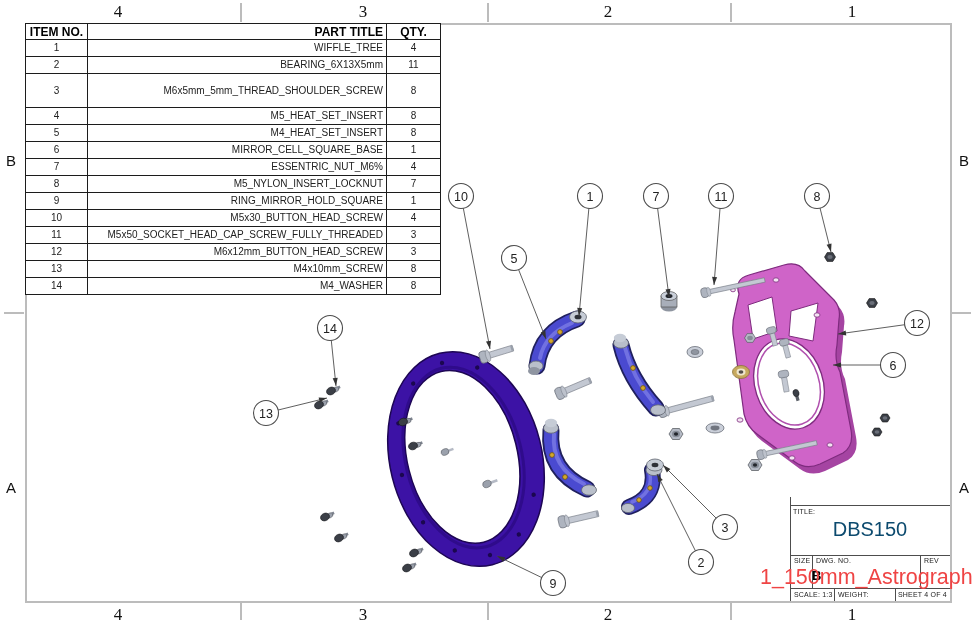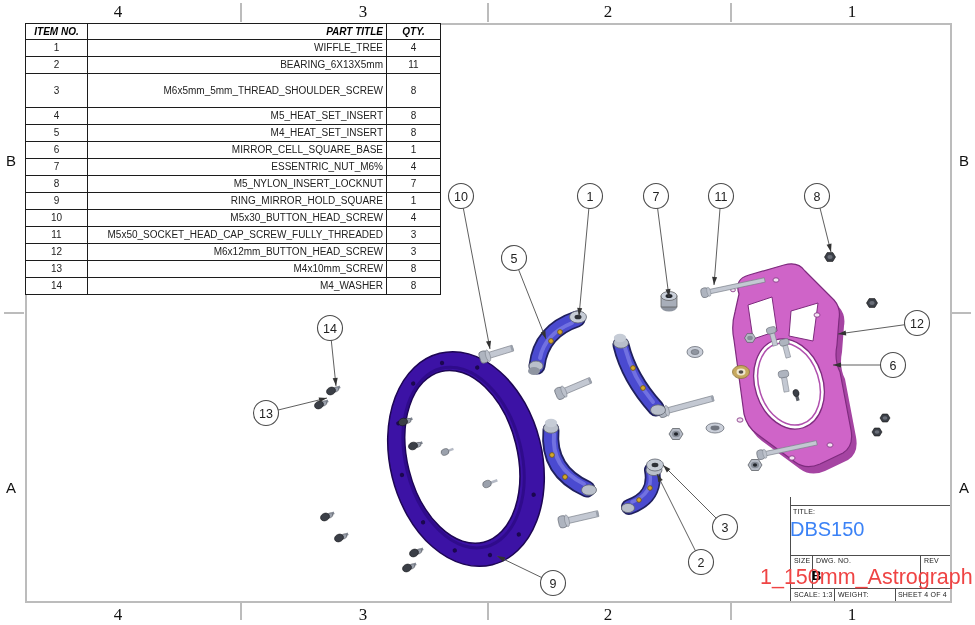--- a/index.html
+++ b/index.html
@@ -10,30 +10,30 @@
   .tick-v{position:absolute;width:2px;height:19px;background:#bcbcbc;}
   .tick-h{position:absolute;width:20px;height:2px;background:#bcbcbc;}
   .zone{position:absolute;font-family:"Liberation Serif",serif;font-size:17px;
         color:#111;width:24px;text-align:center;}
   .zone-side{position:absolute;font-size:15px;color:#111;width:18px;text-align:center;}
   
   table.bom{position:absolute;left:25px;top:23px;border-collapse:collapse;
             table-layout:fixed;width:406px;background:#fff;z-index:3;}
   table.bom th,table.bom td{border:1px solid #1c1c1c;font-size:10px;color:#222;
             padding:0 3px;height:16px;white-space:nowrap;overflow:hidden;line-height:1;}
-  table.bom th{font-size:10px;font-weight:bold;height:15px;color:#000;font-style:italic;}
+  table.bom th{font-size:12px;font-weight:bold;height:15px;color:#000;}
   .col-item{width:55px;text-align:center;}
   .col-part{width:292px;text-align:right;}
   .col-qty{width:47px;text-align:center;}
   tr.tall td{height:33px;}
   
   .tb-line{position:absolute;background:#4d4d4d;z-index:2;}
   .tb-label{position:absolute;font-size:7px;color:#222;z-index:2;letter-spacing:.2px;}
-  .tb-title{position:absolute;left:790px;top:518px;width:160px;
-            font-size:20px;color:#3b82f6;z-index:2;}
+  .tb-title{position:absolute;left:790px;top:518px;width:160px;text-align:center;
+            font-size:20px;color:#0c4a6e;z-index:2;}
   .tb-size{position:absolute;left:812px;top:568px;font-size:13px;font-weight:bold;
            color:#000;z-index:2;}
   .tb-dwg{position:absolute;left:760px;top:565px;font-size:21.5px;color:#ef4444;
           z-index:4;white-space:nowrap;text-align:right;}
   svg.drawing{position:absolute;left:0;top:0;z-index:1;}
 </style>
 </head>
 <body>
 
 <div class="frame"></div>

